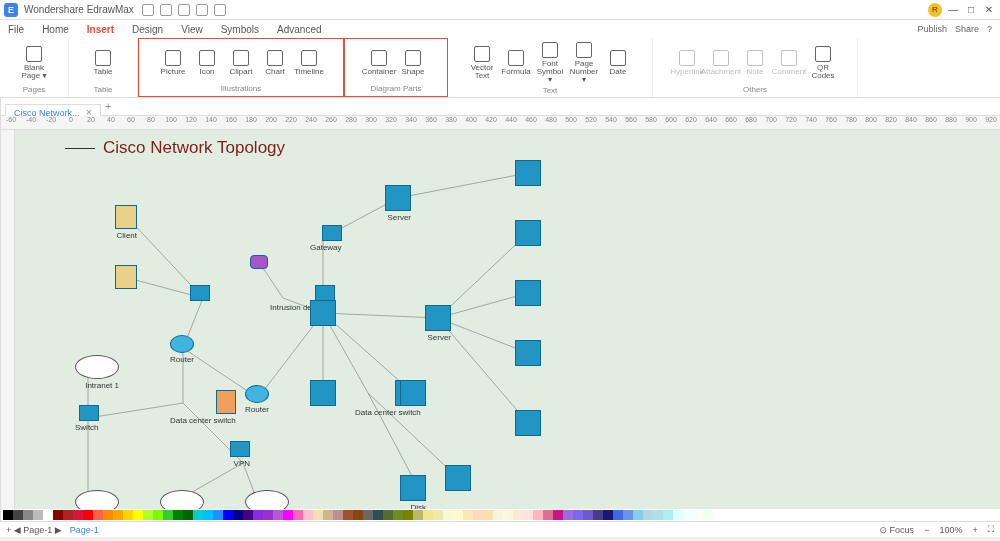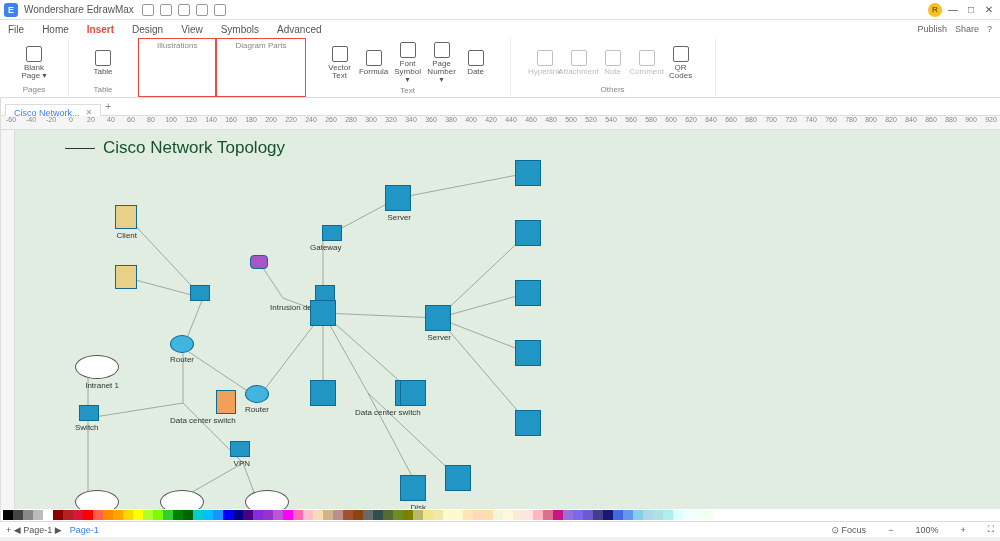--- a/index.html
+++ b/index.html
@@ -35,36 +35,36 @@
 .canvas-area{flex:1;display:flex;flex-direction:column;background:#fff;}
 .tabbar{height:18px;display:flex;align-items:center;border-bottom:1px solid #ddd;padding-left:4px;}
 .tab{height:16px;padding:0 8px;font-size:9px;display:flex;align-items:center;border:1px solid #ddd;border-bottom:none;color:#3b82f6;background:#fff;margin-top:11px;}
 .tab .tx{margin-left:6px;color:#999;font-size:8px;}
 .tabadd{width:14px;text-align:center;color:#888;font-size:10px;}
 .hruler{height:14px;background:#f5f5f5;border-bottom:1px solid #ddd;display:flex;font-size:7px;color:#888;overflow:hidden;}
 .hruler span{flex:0 0 20px;text-align:center;}
 .canvaswrap{flex:1;display:flex;overflow:hidden;}
 .vruler{width:14px;background:#f5f5f5;border-right:1px solid #ddd;}
 .canvas{flex:1;background:#e0ede0;position:relative;overflow:hidden;}
-.diagram-title{position:absolute;top:8px;left:50px;font-size:17px;color:#14532d;}
+.diagram-title{position:absolute;top:8px;left:50px;font-size:17px;color:#7f1d1d;}
 .diagram-title::before{content:"";display:inline-block;width:30px;border-top:1px solid #333;vertical-align:middle;margin-right:8px;}
 .node{position:absolute;display:flex;flex-direction:column;align-items:flex-end;}
 .nbox{width:26px;height:26px;background:#2196c4;border:1px solid #0d6a94;}
 .nbox.small{width:20px;height:16px;}
 .nbox.router{background:#42b4e0;border-radius:50%;width:24px;height:18px;}
 .nbox.client{background:#e8d088;width:22px;height:24px;}
 .nbox.oval{background:#fff;border:1px solid #555;border-radius:50%;width:44px;height:24px;}
 .nbox.purple{background:#a855c7;border-radius:4px;width:18px;height:14px;}
 .nbox.orange{background:#f0a05a;width:20px;height:24px;}
 .nlabel{font-size:8px;color:#333;text-align:center;margin-top:2px;white-space:nowrap;}
 .statusbar{height:16px;background:#fff;border-top:1px solid #ddd;display:flex;align-items:center;padding:0 6px;font-size:9px;color:#555;}
 .colorstrip{height:12px;display:flex;padding:0 2px;overflow:hidden;}
 .colorstrip span{width:10px;height:10px;margin:1px 0;}
 .status-left{display:flex;align-items:center;gap:8px;}
-.status-right{margin-left:auto;display:flex;align-items:center;gap:22px;}
+.status-right{margin-left:auto;display:flex;align-items:center;gap:10px;}
 .pagelabel{color:#3b82f6;}
 svg.wires{position:absolute;top:0;left:0;width:100%;height:100%;pointer-events:none;}
 svg.wires line{stroke:#888;stroke-width:0.7;}
 </style>
 </head>
 <body>
 
 <div class="titlebar">
   <div class="logo">E</div>
   <div class="title">Wondershare EdrawMax</div>
@@ -112,23 +112,55 @@
     <div class="rgroup">
       <div class="tools">
         <div class="tool">
           <div class="ticon"></div>
           <div class="tlabel">Table</div>
         </div>
       </div>
       <div class="glabel">Table</div>
     </div>
     <div class="rgroup highlight">
+      <div class="tools">
+        <div class="tool">
+          <div class="ticon"></div>
+          <div class="tlabel">Picture</div>
+        </div>
+        <div class="tool">
+          <div class="ticon"></div>
+          <div class="tlabel">Icon</div>
+        </div>
+        <div class="tool">
+          <div class="ticon"></div>
+          <div class="tlabel">Clipart</div>
+        </div>
+        <div class="tool">
+          <div class="ticon"></div>
+          <div class="tlabel">Chart</div>
+        </div>
+        <div class="tool">
+          <div class="ticon"></div>
+          <div class="tlabel">Timeline</div>
+        </div>
+      </div>
       <div class="glabel">Illustrations</div>
     </div>
     <div class="rgroup highlight">
+      <div class="tools">
+        <div class="tool">
+          <div class="ticon"></div>
+          <div class="tlabel">Container</div>
+        </div>
+        <div class="tool">
+          <div class="ticon"></div>
+          <div class="tlabel">Shape</div>
+        </div>
+      </div>
       <div class="glabel">Diagram Parts</div>
     </div>
     <div class="rgroup">
       <div class="tools">
         <div class="tool">
           <div class="ticon"></div>
           <div class="tlabel">Vector Text</div>
         </div>
         <div class="tool">
           <div class="ticon"></div>

